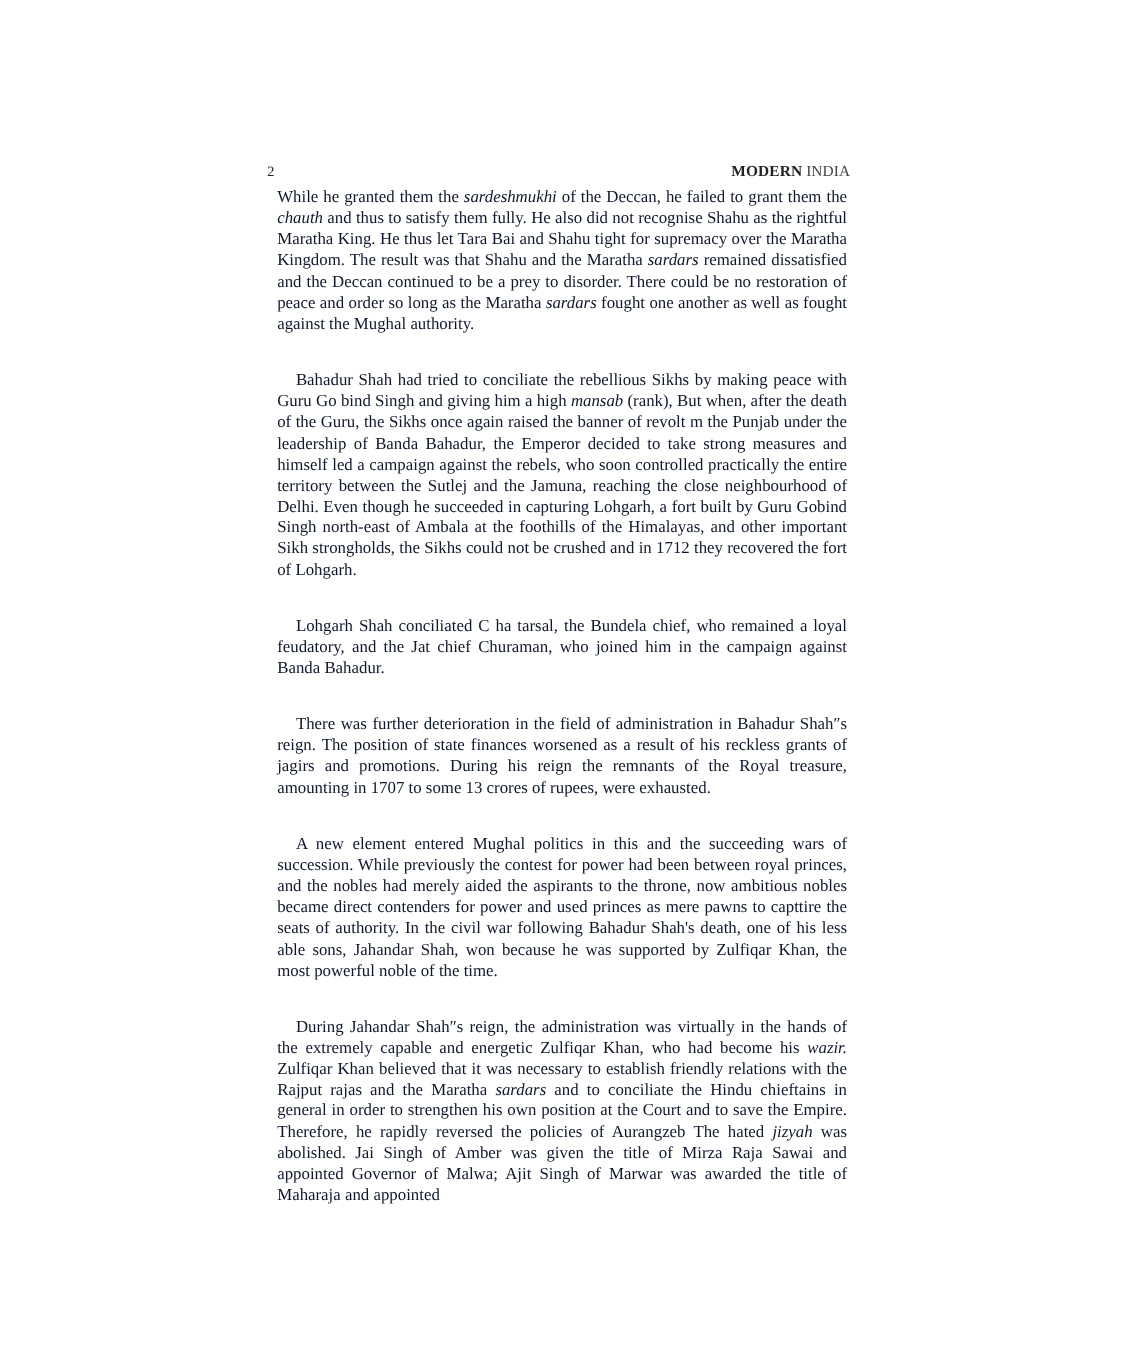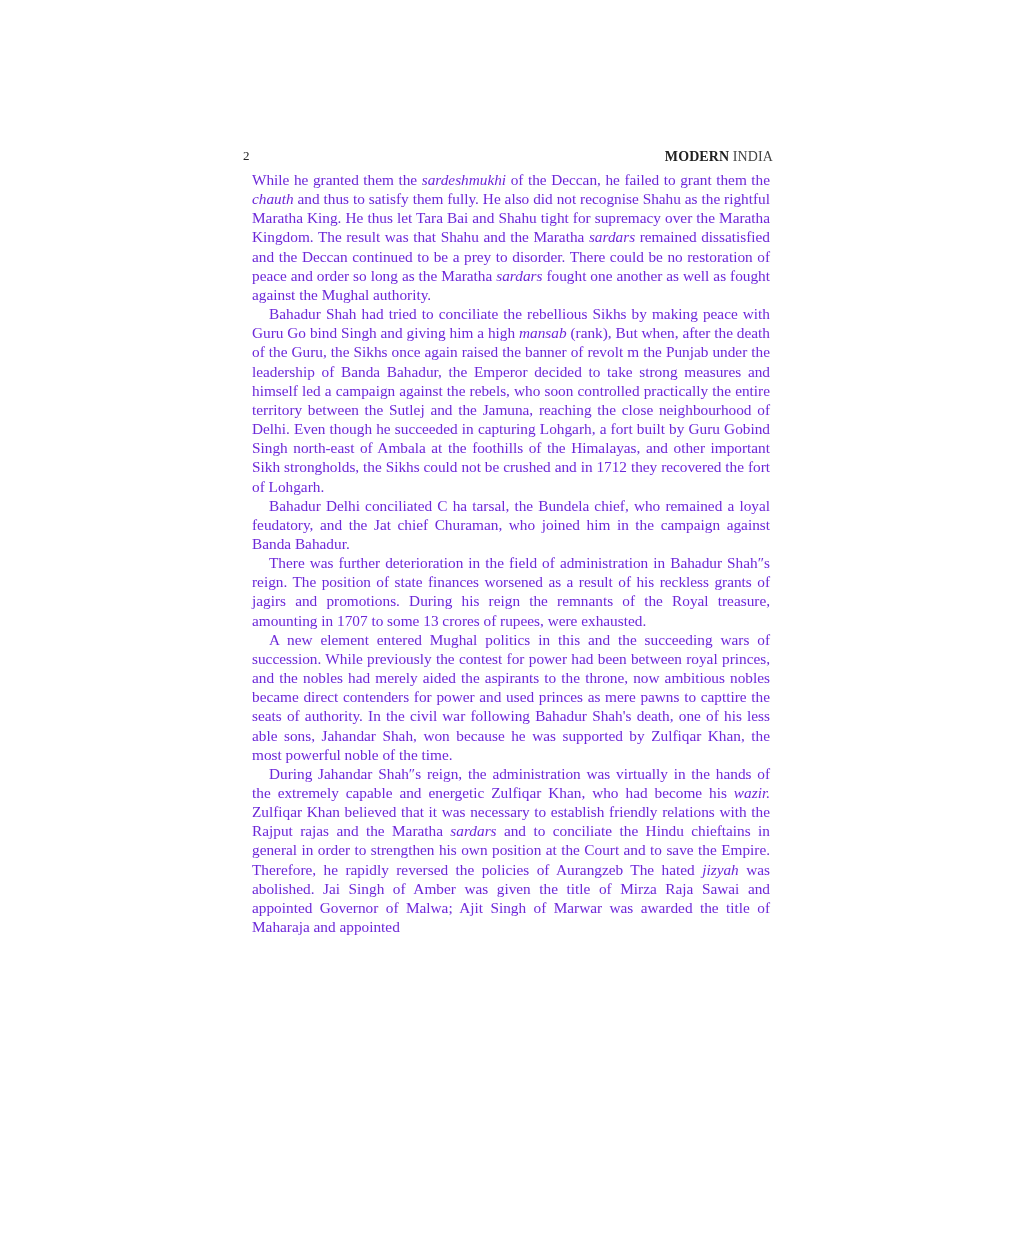--- a/index.html
+++ b/index.html
@@ -3,38 +3,38 @@
 <meta charset="utf-8">
 <style>
   html, body { margin: 0; padding: 0; background: #ffffff; }
   body { width: 1020px; height: 1245px; position: relative; overflow: hidden; }
   .page { position: absolute; left: 0; top: 0; width: 1020px; height: 1245px; background: #fff; }
   .header { position: absolute; top: 148px; left: 243px; width: 530px; height: 16px; font-family: "Liberation Serif", serif; color: #222; }
   .page-num { position: absolute; left: 0; top: 0; font-size: 13px; }
   .running-title { position: absolute; left: 0; right: 0; top: 1px; text-align: right; font-size: 14px; letter-spacing: 0.1px; }
   .running-title b { font-weight: bold; }
   .running-title span.light { font-weight: normal; color: #444; }
-  .body-text { position: absolute; top: 170px; left: 252px; width: 518px; font-family: "Liberation Serif", serif; font-size: 15.3px; line-height: 19.15px; color: #6d28d9; text-align: justify; }
+  .body-text { position: absolute; top: 170px; left: 252px; width: 518px; font-family: "Liberation Serif", serif; font-size: 15.3px; line-height: 19.15px; color: #0f172a; text-align: justify; }
   .body-text p { margin: 0; text-indent: 0; }
-  .body-text p.indent { text-indent: 17px; }
+  .body-text p.indent { text-indent: 17px; margin-top: 32px; }
   .body-text i { font-style: italic; }
 </style>
 </head>
 <body>
 
 <div class="page">
   <div class="header">
     <span class="page-num">2</span>
     <div class="running-title">
       <b>MODERN</b>
       <span class="light">INDIA</span>
     </div>
   </div>
 
   <div class="body-text" id="body-text">
       <p class=""><span>While he granted them the </span><i>sardeshmukhi</i><span> of the Deccan, he failed to grant them the </span><i>chauth</i><span> and thus to satisfy them fully. He also did not recognise Shahu as the rightful Maratha King. He thus let Tara Bai and Shahu tight for supremacy over the Maratha Kingdom. The result was that Shahu and the Maratha </span><i>sardars</i><span> remained dissatisfied and the Deccan continued to be a prey to disorder. There could be no restoration of peace and order so long as the Maratha </span><i>sardars</i><span> fought one another as well as fought against the Mughal authority.</span></p>
       <p class="indent"><span>Bahadur Shah had tried to conciliate the rebellious Sikhs by making peace with Guru Go bind Singh and giving him a high </span><i>mansab</i><span> (rank), But when, after the death of the Guru, the Sikhs once again raised the banner of revolt m the Punjab under the leadership of Banda Bahadur, the Emperor decided to take strong measures and himself led a campaign against the rebels, who soon controlled practically the entire territory between the Sutlej and the Jamuna, reaching the close neighbourhood of Delhi. Even though he succeeded in capturing Lohgarh, a fort built by Guru Gobind Singh north-east of Ambala at the foothills of the Himalayas, and other important Sikh strongholds, the Sikhs could not be crushed and in 1712 they recovered the fort of Lohgarh.</span></p>
-      <p class="indent"><span>Bahadur Delhi conciliated C ha tarsal, the Bundela chief, who remained a loyal feudatory, and the Jat chief Churaman, who joined him in the campaign against Banda Bahadur.</span></p>
+      <p class="indent"><span>Lohgarh Shah conciliated C ha tarsal, the Bundela chief, who remained a loyal feudatory, and the Jat chief Churaman, who joined him in the campaign against Banda Bahadur.</span></p>
       <p class="indent"><span>There was further deterioration in the field of administration in Bahadur Shah″s reign. The position of state finances worsened as a result of his reckless grants of jagirs and promotions. During his reign the remnants of the Royal treasure, amounting in 1707 to some 13 crores of rupees, were exhausted.</span></p>
       <p class="indent"><span>A new element entered Mughal politics in this and the succeeding wars of succession. While previously the contest for power had been between royal princes, and the nobles had merely aided the aspirants to the throne, now ambitious nobles became direct contenders for power and used princes as mere pawns to capttire the seats of authority. In the civil war following Bahadur Shah's death, one of his less able sons, Jahandar Shah, won because he was supported by Zulfiqar Khan, the most powerful noble of the time.</span></p>
       <p class="indent"><span>During Jahandar Shah″s reign, the administration was virtually in the hands of the extremely capable and energetic Zulfiqar Khan, who had become his </span><i>wazir.</i><span> Zulfiqar Khan believed that it was necessary to establish friendly relations with the Rajput rajas and the Maratha </span><i>sardars</i><span> and to conciliate the Hindu chieftains in general in order to strengthen his own position at the Court and to save the Empire. Therefore, he rapidly reversed the policies of Aurangzeb The hated </span><i>jizyah</i><span> was abolished. Jai Singh of Amber was given the title of Mirza Raja Sawai and appointed Governor of Malwa; Ajit Singh of Marwar was awarded the title of Maharaja and appointed</span></p>
     </div>
 </div>
 
 </body></html>

